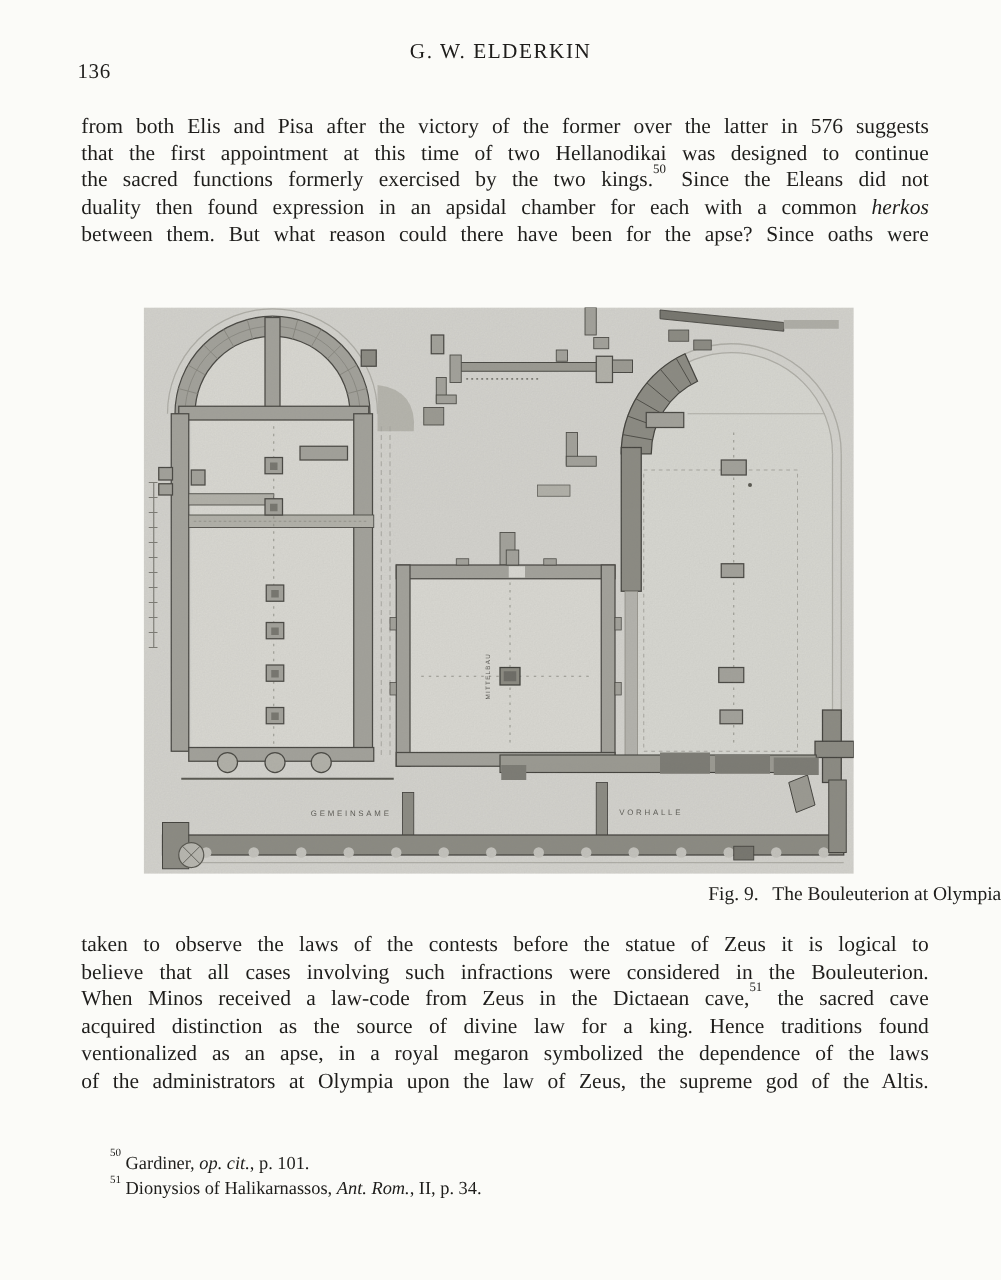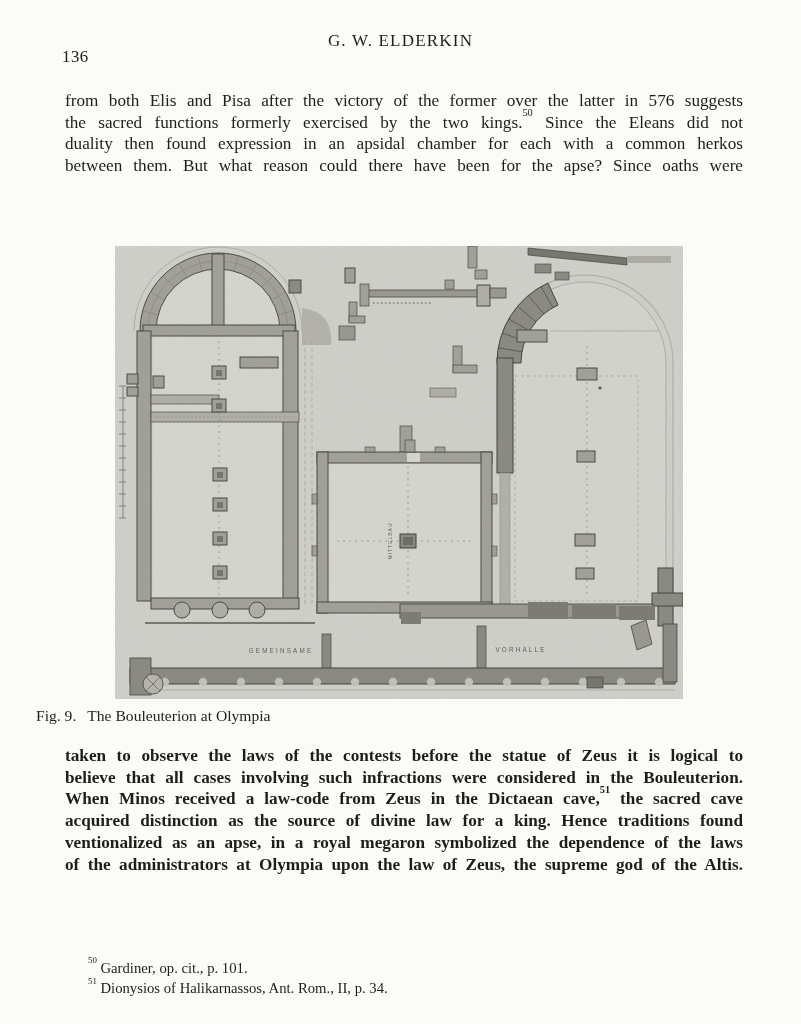--- a/index.html
+++ b/index.html
@@ -4,38 +4,39 @@
 <style>
   html,body{margin:0;padding:0;}
   body{width:801px;height:1024px;background:#fbfbf8;position:relative;overflow:hidden;
        font-family:"Liberation Serif","DejaVu Serif",serif;color:#1e1d1b;}
   .abs{position:absolute;}
   .running-head{top:31px;left:0;right:0;text-align:center;font-size:17px;letter-spacing:1.2px;}
   .page-number{top:47px;left:62px;font-size:16.8px;letter-spacing:.5px;}
   .body-text{left:65px;width:678px;font-size:17.2px;line-height:21.7px;}
   .body-text .tline{text-align:justify;text-align-last:justify;}
   #para1{top:90px;}
-  #para2{top:745px;font-weight:bold;}
+  #para2{top:745px;}
   sup{font-size:60%;position:relative;top:-.45em;line-height:0;}
-  .it{margin-top:20px;}
-  .fig-caption{top:707px;left:0;right:0;text-align:left;font-size:15.6px;margin-left:36px;}
+  .it{font-style:italic;margin-top:20px;}
+  .fig-caption{top:707px;left:0;right:0;text-align:right;font-size:15.6px;margin-left:36px;}
   .fig-caption .cap-prefix{margin-right:11px;}
-  .footnotes{top:958px;left:62px;width:678px;font-size:14.7px;line-height:20.4px;}
+  .footnotes{top:921px;left:62px;width:678px;font-size:14.7px;line-height:20.4px;}
   .footnotes .tline{text-align:left;text-align-last:left;text-indent:26px;}
   .figure-wrap{top:246px;left:115px;width:568px;height:453px;}
   svg text{font-family:"Liberation Sans","DejaVu Sans",sans-serif;}
 </style>
 </head>
 <body>
 
 <div class="abs page-number">136</div>
 <div class="abs running-head">G. W. ELDERKIN</div>
 
 <div id="para1" class="abs body-text">
     <div class="tline"><span>from both Elis and Pisa after the victory of the former over the latter in 576 suggests</span></div>
+    <div class="tline"><span>that the first appointment at this time of two Hellanodikai was designed to continue</span></div>
     <div class="tline"><span>the sacred functions formerly exercised by the two kings.</span><sup>50</sup><span> Since the Eleans did not</span></div>
     <div class="tline"><span>duality then found expression in an apsidal chamber for each with a common </span><span class="it">herkos</span></div>
     <div class="tline"><span>between them. But what reason could there have been for the apse? Since oaths were</span></div>
   </div>
 
 <div class="abs figure-wrap">
 <svg viewBox="0 0 568 453" width="568" height="453">
   <defs>
     <filter id="grain" x="0" y="0" width="100%" height="100%">
       <feTurbulence type="fractalNoise" baseFrequency="0.85" numOctaves="2" stitchTiles="stitch"></feTurbulence>

